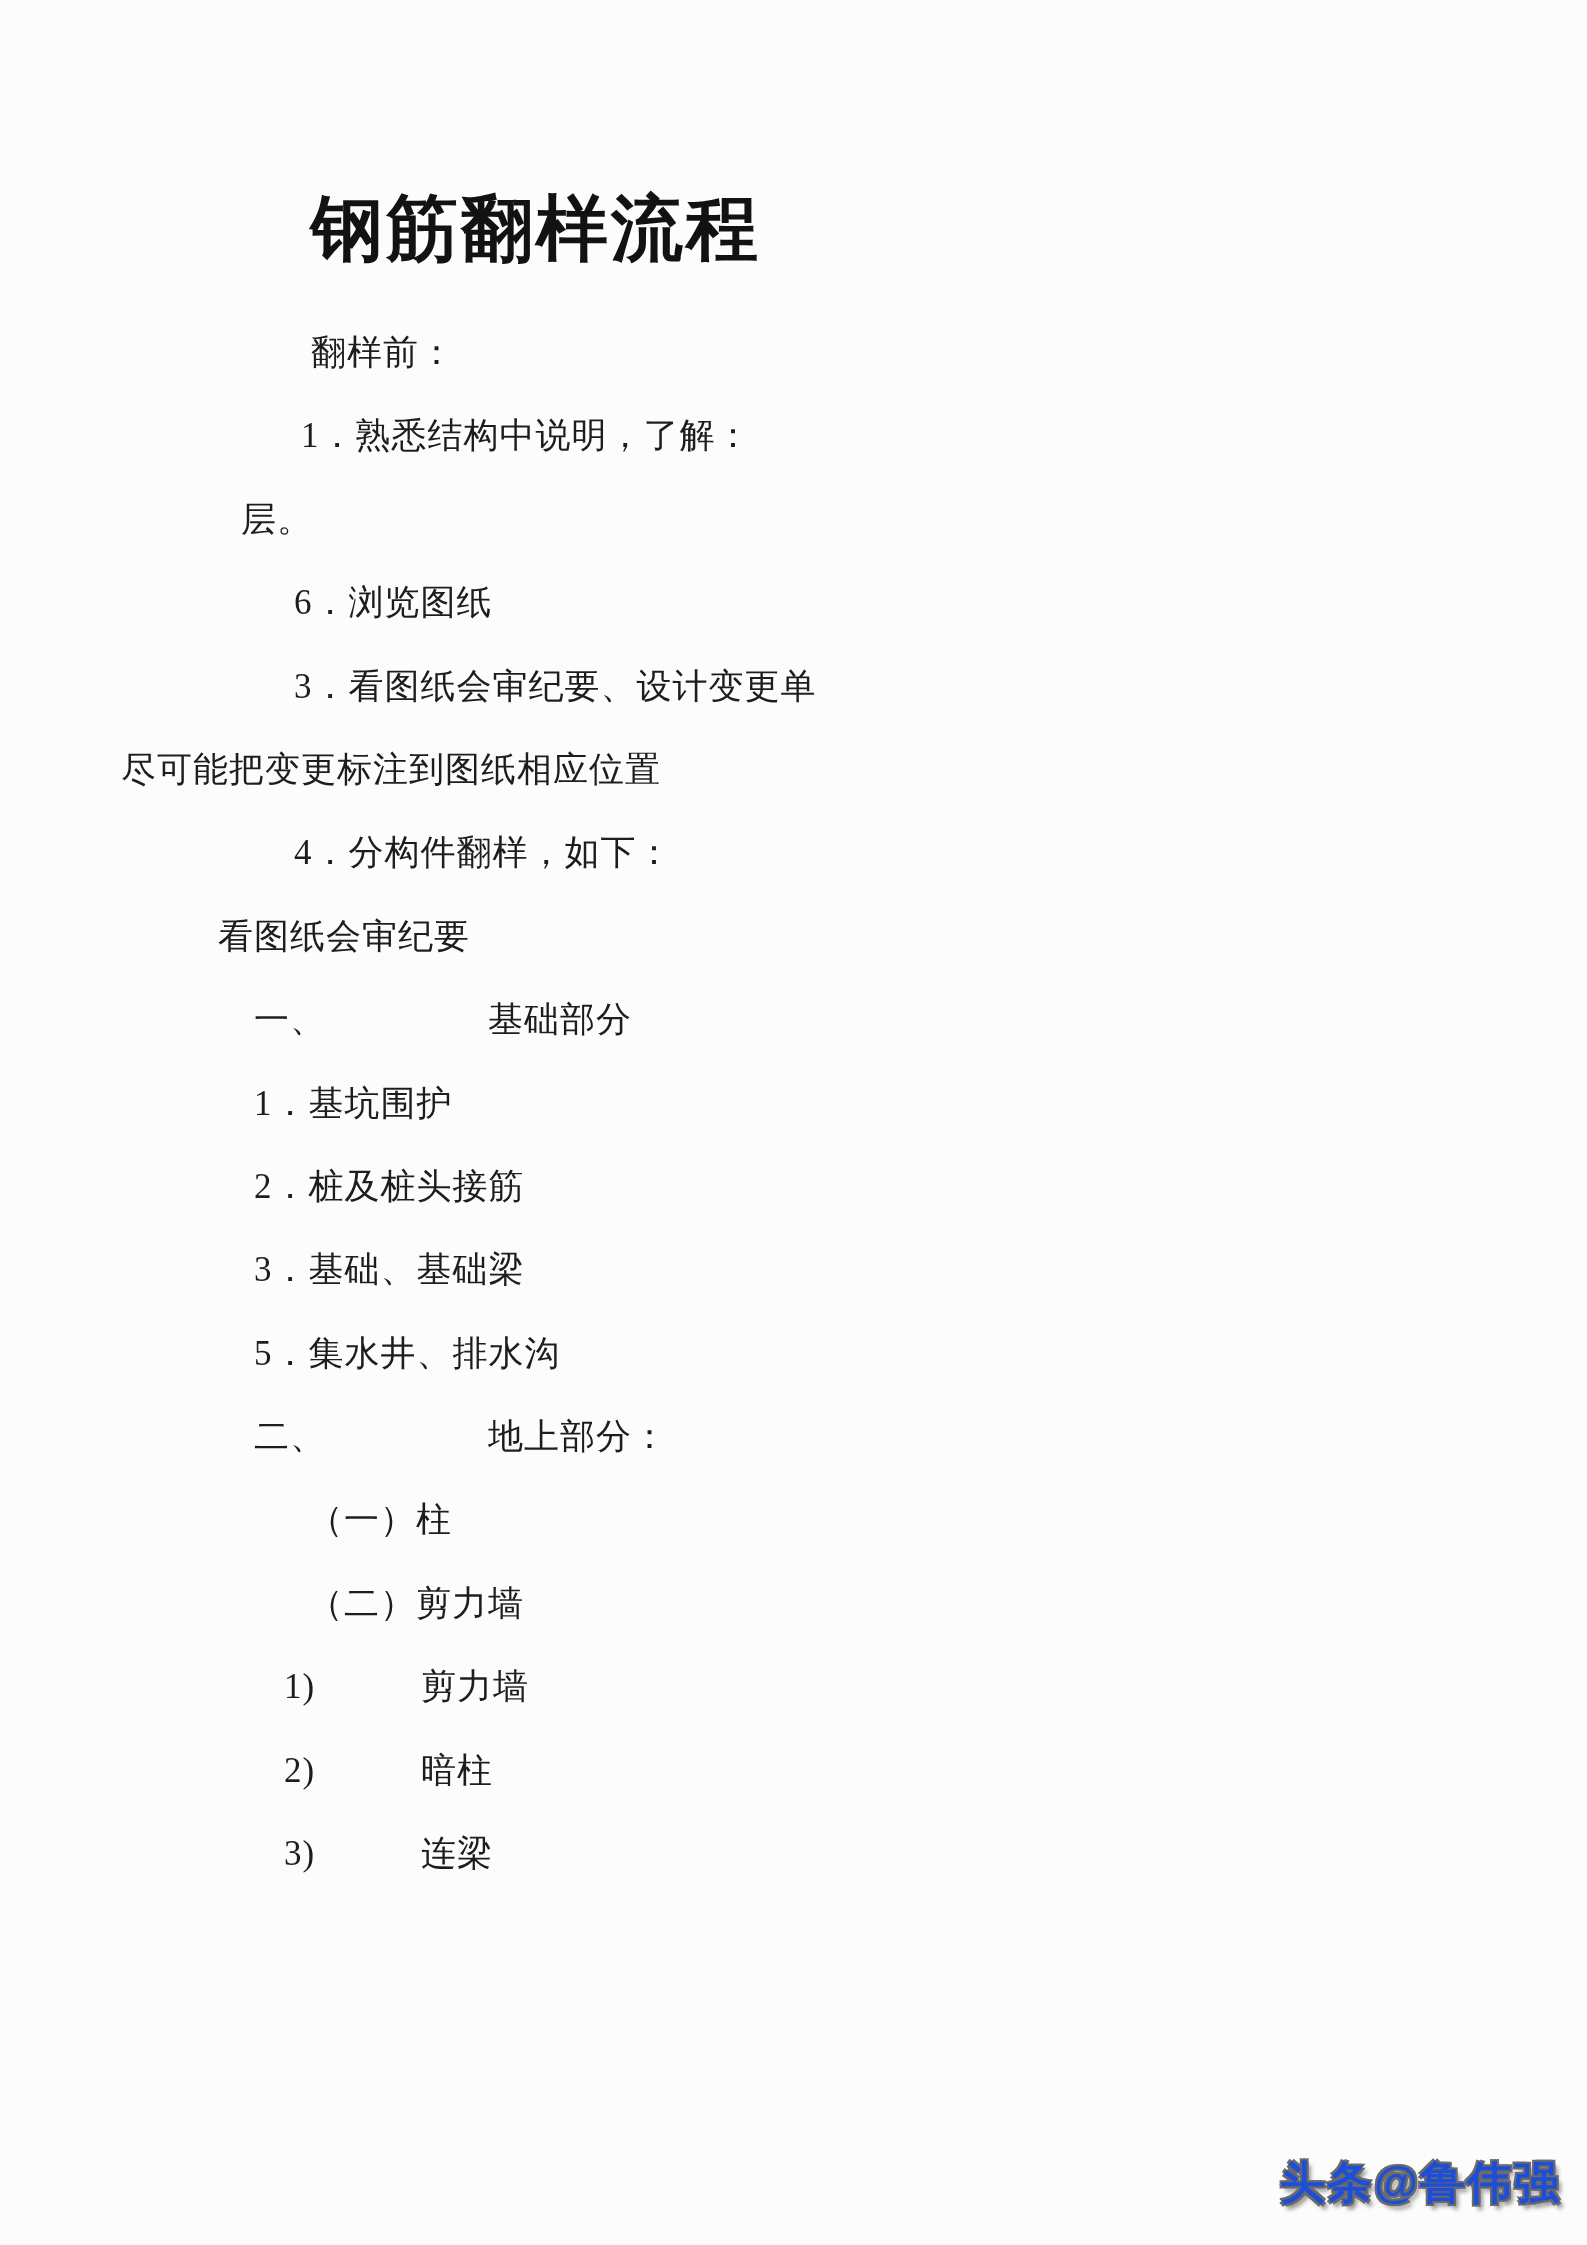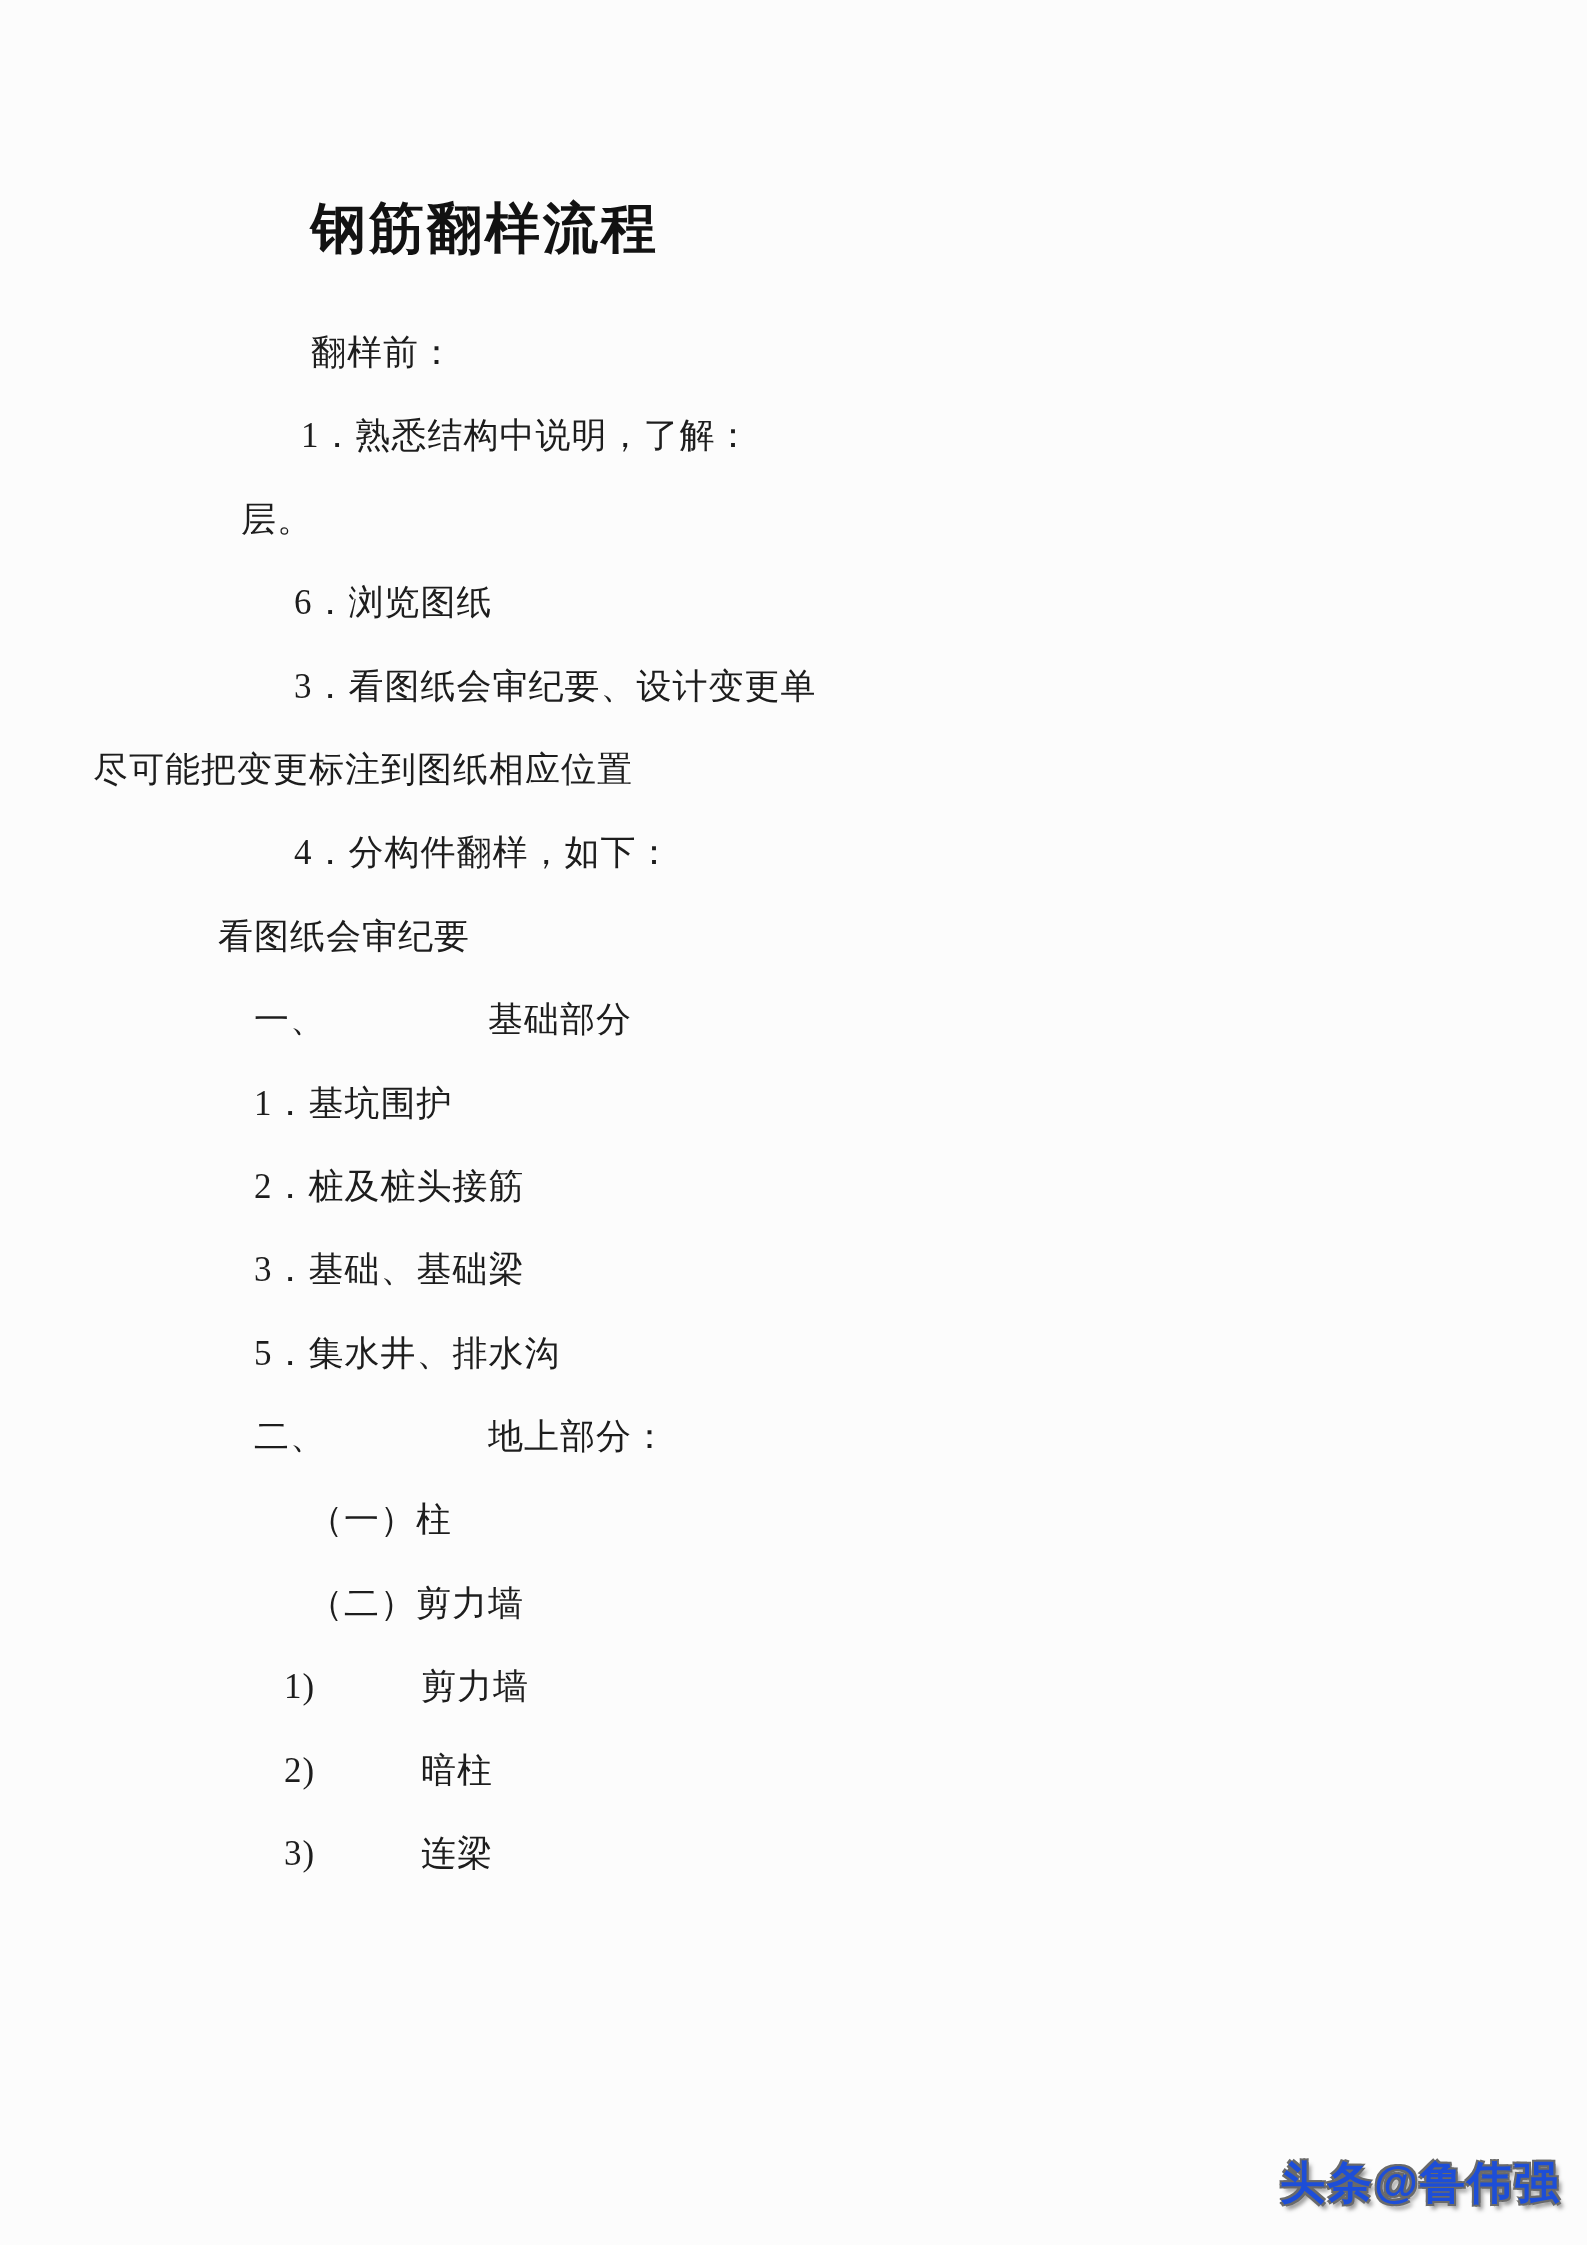--- a/index.html
+++ b/index.html
@@ -14,41 +14,41 @@
     background: #fcfcfc;
     overflow: hidden;
     font-family: "Liberation Serif", "DejaVu Serif", serif;
     color: #1d1d1d;
   }
   .title {
     position: absolute;
     left: 311px;
     top: 196px;
     margin: 0;
-    font-size: 55px;
+    font-size: 72px;
     line-height: 66px;
     font-weight: bold;
     letter-spacing: 3px;
     color: #121212;
   }
   .content {
     position: absolute;
     left: 1px;
     top: 311px;
     width: 1587px;
   }
   .ln {
     margin: 0;
     height: 83.4px;
     line-height: 83.4px;
     font-size: 35px;
     letter-spacing: 1px;
     white-space: pre;
   }
-  .ind215 { margin-left: 92px; }
+  .ind215 { margin-left: 120px; }
   .ind217 { margin-left: 217px; }
   .ind228 { margin-left: 228px; }
   .ind240 { margin-left: 240px; }
   .ind253 { margin-left: 253px; }
   .ind283 { margin-left: 283px; }
   .ind293 { margin-left: 293px; }
   .ind300 { margin-left: 300px; }
   .ind307 { margin-left: 307px; }
   .ind310 { margin-left: 310px; }
   .mw234 { display: inline-block; width: 234px; }

